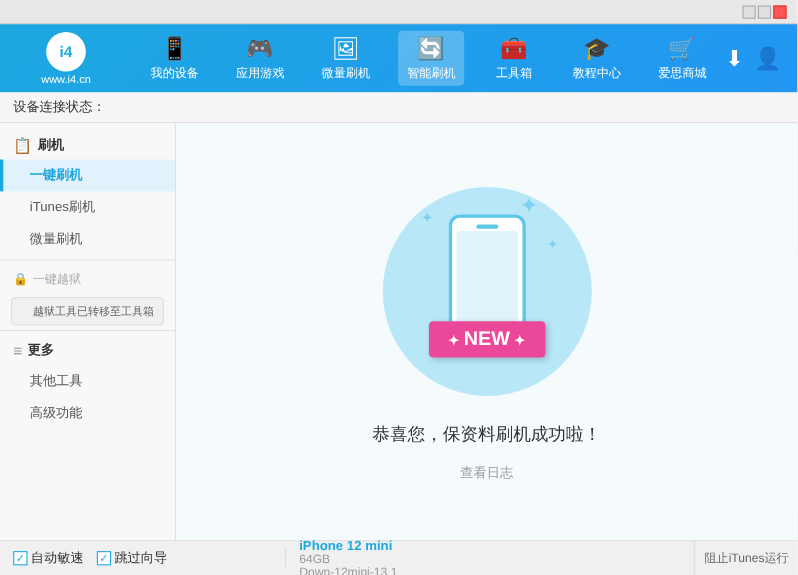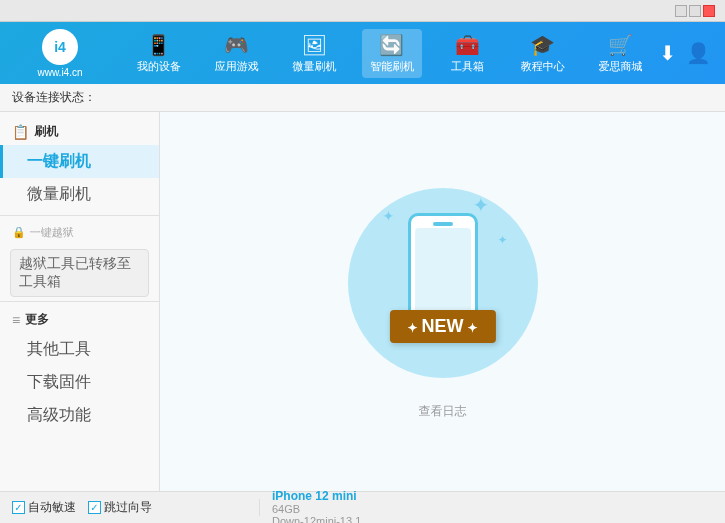--- a/index.html
+++ b/index.html
@@ -112,21 +112,21 @@
       padding: 5px 12px;
       color: #333;
       font-size: 12px;
       font-weight: bold;
     }
     .sidebar-section-title .icon { margin-right: 5px; color: #1da8e0; font-size: 14px; }
     .sidebar-item {
       padding: 6px 16px 6px 24px;
       color: #555;
       cursor: pointer;
-      font-size: 16px;
+      font-size: 12px;
       border-left: 3px solid transparent;
     }
     .sidebar-item.active {
       background: #e0f2fb;
       color: #1da8e0;
       border-left-color: #1da8e0;
       font-weight: bold;
     }
     .sidebar-divider {
       height: 1px;
@@ -142,22 +142,23 @@
     }
     .sidebar-section-label .icon { margin-right: 4px; }
 
     
     .jailbreak-box {
       margin: 4px 10px;
       background: #f0f0f0;
       border: 1px solid #ddd;
       border-radius: 4px;
       padding: 5px 8px;
-      font-size: 14px;
+      font-size: 10px;
       color: #666;
+      text-align: right;
     }
 
     
     .content-area {
       flex: 1;
       display: flex;
       flex-direction: column;
       align-items: center;
       justify-content: center;
       background: #f5fafd;
@@ -211,21 +212,21 @@
       width: 20px;
       height: 4px;
       background: #5bc8e8;
       border-radius: 2px;
     }
     .new-badge {
       position: absolute;
       bottom: 40px;
       left: 50%;
       transform: translateX(-50%);
-      background: #a16207;
+      background: #ec4899;
       color: white;
       font-weight: bold;
       font-size: 18px;
       padding: 6px 18px;
       border-radius: 4px;
       z-index: 3;
       box-shadow: 2px 2px 6px rgba(0,0,0,0.2);
     }
     .new-badge::before {
       content: '✦';
@@ -423,20 +424,23 @@
   <div class="sidebar">
 
     <div class="sidebar-section-title">
       <span class="icon">📋</span>
       <span>刷机</span>
     </div>
     <div class="sidebar-item active">
       <span>一键刷机</span>
     </div>
     <div class="sidebar-item">
+      <span>iTunes刷机</span>
+    </div>
+    <div class="sidebar-item">
       <span>微量刷机</span>
     </div>
 
     <div class="sidebar-divider"></div>
 
     <div class="sidebar-section-label">
       <span class="icon">🔒</span>
       <span style="color:#aaa;">一键越狱</span>
     </div>
     <div class="jailbreak-box">
@@ -444,23 +448,20 @@
     </div>
 
     <div class="sidebar-divider"></div>
 
     <div class="sidebar-more-section">
       <span class="icon">≡</span>
       <span>更多</span>
     </div>
     <div class="sidebar-item">
       <span>其他工具</span>
-    </div>
-    <div class="sidebar-item">
-      <span>下载固件</span>
     </div>
     <div class="sidebar-item">
       <span>高级功能</span>
     </div>
   </div>
 
   <div class="content-area">
 
     <div class="phone-illustration">
       <div class="phone-bg-circle"></div>
@@ -470,20 +471,21 @@
       <span class="phone-sparkle" style="top:25px; left:40px; font-size:14px;">✦</span>
 
       <div class="phone-device">
         <div class="phone-notch"></div>
         <div class="phone-screen"></div>
       </div>
 
       <div class="new-badge">NEW</div>
     </div>
 
+    <div class="success-message">恭喜您，保资料刷机成功啦！</div>
 
 
     <span class="history-link">查看日志</span>
   </div>
 
 </div>
 
 <div class="footer">
   <div class="footer-left">
     <div class="footer-checkbox">
@@ -495,13 +497,16 @@
       <span>跳过向导</span>
     </div>
   </div>
   <div class="footer-device">
     <div class="device-name">iPhone 12 mini</div>
     <div class="device-info">64GB</div>
     <div class="device-info">Down-12mini-13,1</div>
   </div>
 
 
+  <div class="footer-stop-btn">
+    <span>阻止iTunes运行</span>
+  </div>
 </div>
 
 </body></html>

